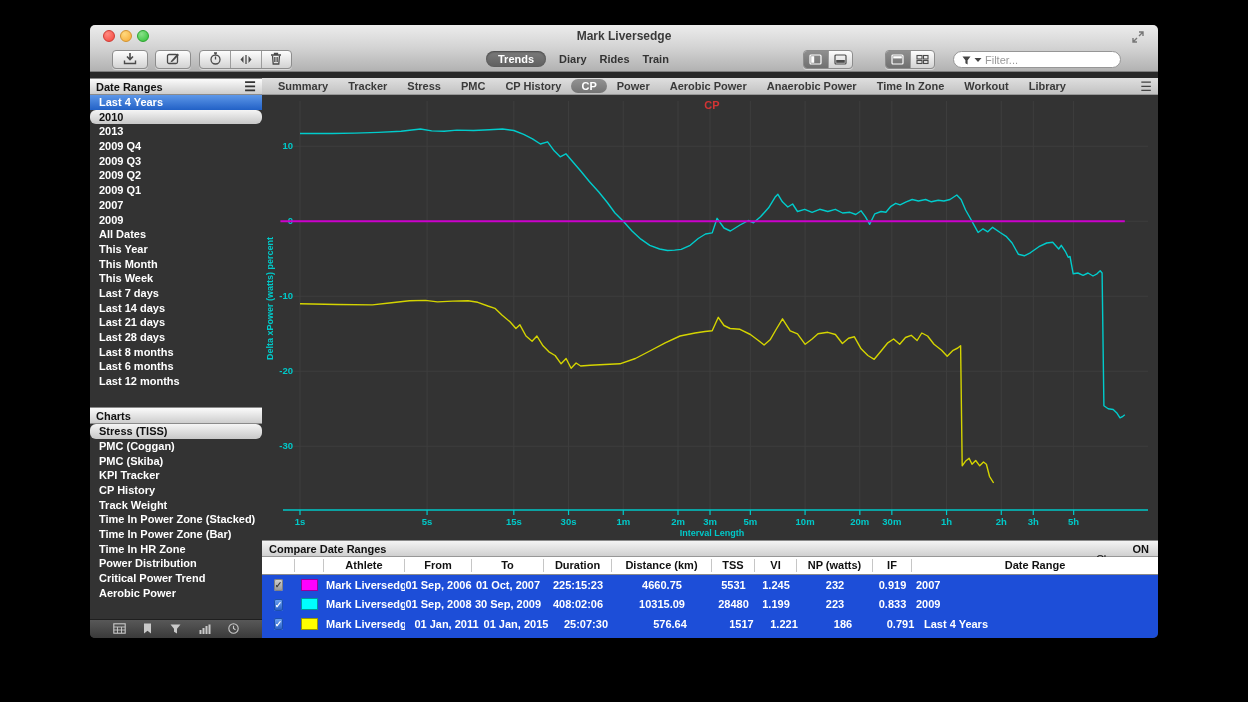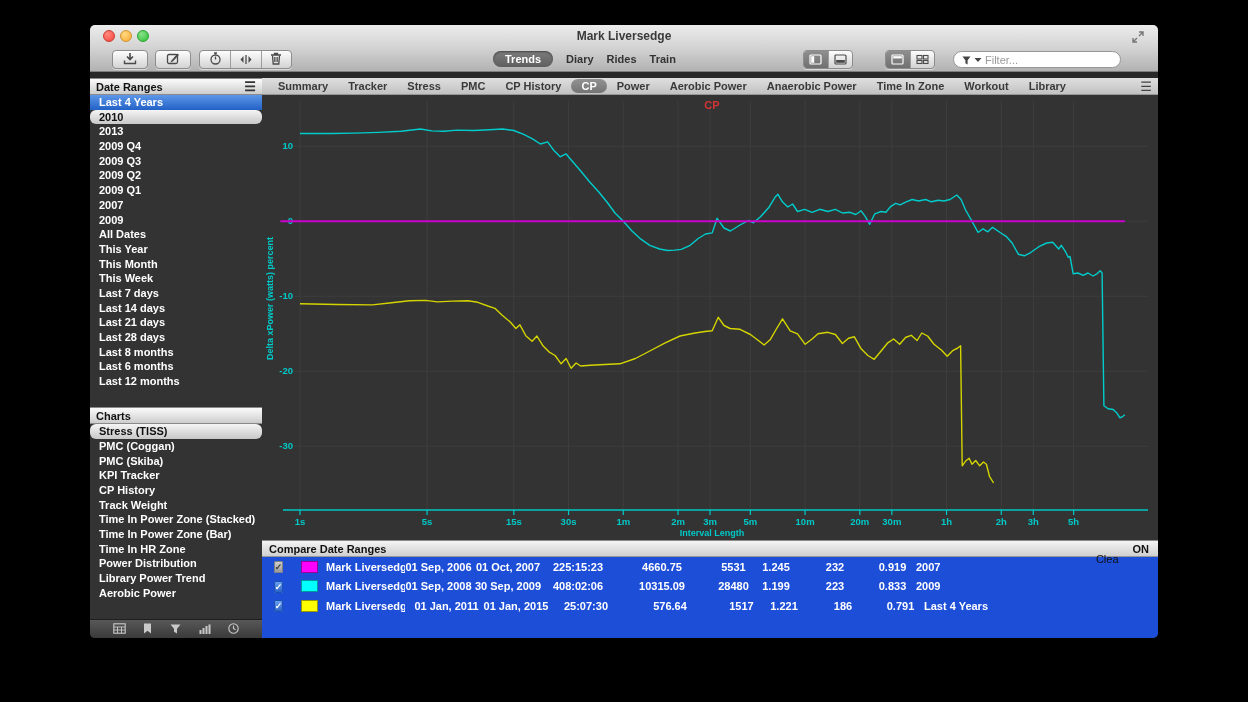--- a/index.html
+++ b/index.html
@@ -27,21 +27,21 @@
   .tb-btn { position:absolute; top:3px; height:19px; border:1px solid #8d8d8d; border-radius:4px;
             background:linear-gradient(#fdfdfd,#d3d3d3); display:flex; align-items:center;
             justify-content:center; color:#4a4a4a; box-shadow:0 1px 0 rgba(255,255,255,.5); }
   .tb-group { position:absolute; top:3px; height:19px; border:1px solid #8d8d8d; border-radius:4px;
               background:linear-gradient(#fdfdfd,#d3d3d3); display:flex; align-items:stretch;
               color:#4a4a4a; box-shadow:0 1px 0 rgba(255,255,255,.5); overflow:hidden; }
   .tb-seg { display:flex; align-items:center; justify-content:center; }
   .tb-seg + .tb-seg { border-left:1px solid #9c9c9c; }
   .tb-seg.on { background:linear-gradient(#8f8f8f,#707070); color:#fff; }
   .persp { position:absolute; left:396px; top:4px; display:flex; align-items:center; gap:13px;
-           font-size:11px; font-weight:700; color:#333;margin-left:7px; }
+           font-size:11px; font-weight:700; color:#333; }
   .persp-item.on { background:linear-gradient(#7c7c7c,#5f5f5f); color:#fff; border-radius:9px;
                    padding:2px 12px; box-shadow:inset 0 1px 2px rgba(0,0,0,.45); }
   .persp-item { padding:2px 0; }
   .filter { position:absolute; left:863px; top:4px; width:168px; height:17px; border-radius:9px;
             background:#fff; border:1px solid #969696; display:flex; align-items:center;
             padding:0 8px; gap:3px; color:#444; }
   .filter input { border:none; outline:none; background:transparent; font-family:"Liberation Sans",sans-serif;
                   font-size:11px; color:#333; width:100%; }
   .filter input::placeholder { color:#9a9a9a; }
 
@@ -265,21 +265,21 @@
             <div class="side-item sel-light">Stress (TISS)</div>
             <div class="side-item">PMC (Coggan)</div>
             <div class="side-item">PMC (Skiba)</div>
             <div class="side-item">KPI Tracker</div>
             <div class="side-item">CP History</div>
             <div class="side-item">Track Weight</div>
             <div class="side-item">Time In Power Zone (Stacked)</div>
             <div class="side-item">Time In Power Zone (Bar)</div>
             <div class="side-item">Time In HR Zone</div>
             <div class="side-item">Power Distribution</div>
-            <div class="side-item">Library Power Trend</div>
+            <div class="side-item">Critical Power Trend</div>
             <div class="side-item">Aerobic Power</div>
           </div>
         <div class="side-toolbar">
           <span>
             <svg width="13" height="11" viewBox="0 0 13 11">
                 <rect x="0.8" y="0.8" width="11.4" height="9.4" stroke="currentColor" stroke-width="1.1" fill="none"></rect>
                 <path d="M0.8 4 H12.2 M0.8 7 H12.2 M4.5 4 V10 M8.5 4 V10" stroke="currentColor" stroke-width="0.9"></path>
               </svg>
           </span>
           <span>
@@ -394,20 +394,34 @@
             </svg>
         </div>
 
         <div class="compare">
           <div class="compare-header">
             <span class="compare-title">Compare Date Ranges</span>
             <span class="spacer"></span>
             <span class="clear-label">Clea</span>
             <span class="on-label">ON</span>
           </div>
+          <div class="thead" id="compareHead">
+              <div class="th" style="width: 33px; flex: 0 0 33px;"></div>
+              <div class="th" style="width: 29px; flex: 0 0 29px;"></div>
+              <div class="th" style="width: 81px; flex: 0 0 81px;">Athlete</div>
+              <div class="th" style="width: 67px; flex: 0 0 67px;">From</div>
+              <div class="th" style="width: 72px; flex: 0 0 72px;">To</div>
+              <div class="th" style="width: 68px; flex: 0 0 68px;">Duration</div>
+              <div class="th" style="width: 100px; flex: 0 0 100px;">Distance (km)</div>
+              <div class="th" style="width: 43px; flex: 0 0 43px;">TSS</div>
+              <div class="th" style="width: 42px; flex: 0 0 42px;">VI</div>
+              <div class="th" style="width: 76px; flex: 0 0 76px;">NP (watts)</div>
+              <div class="th" style="width: 39px; flex: 0 0 39px;">IF</div>
+              <div class="th" style="flex: 1 1 0%;">Date Range</div>
+            </div>
           <div id="compareRows">
               <div class="crow">
                 <div class="cell" style="width: 33px; flex: 0 0 33px;"><span class="checkbox gray">✓</span></div>
                 <div class="cell" style="width: 29px; flex: 0 0 29px;">
                   <span class="swatch" style="display: block; background: rgb(255, 0, 255);"></span>
                 </div>
                 <div class="cell left" style="width: 81px; flex: 0 0 81px; padding-left: 2px;">Mark Liversedge</div>
                 <div class="cell" style="width: 67px; flex: 0 0 67px;">01 Sep, 2006</div>
                 <div class="cell" style="width: 72px; flex: 0 0 72px;">01 Oct, 2007</div>
                 <div class="cell" style="width: 68px; flex: 0 0 68px;">225:15:23</div>

